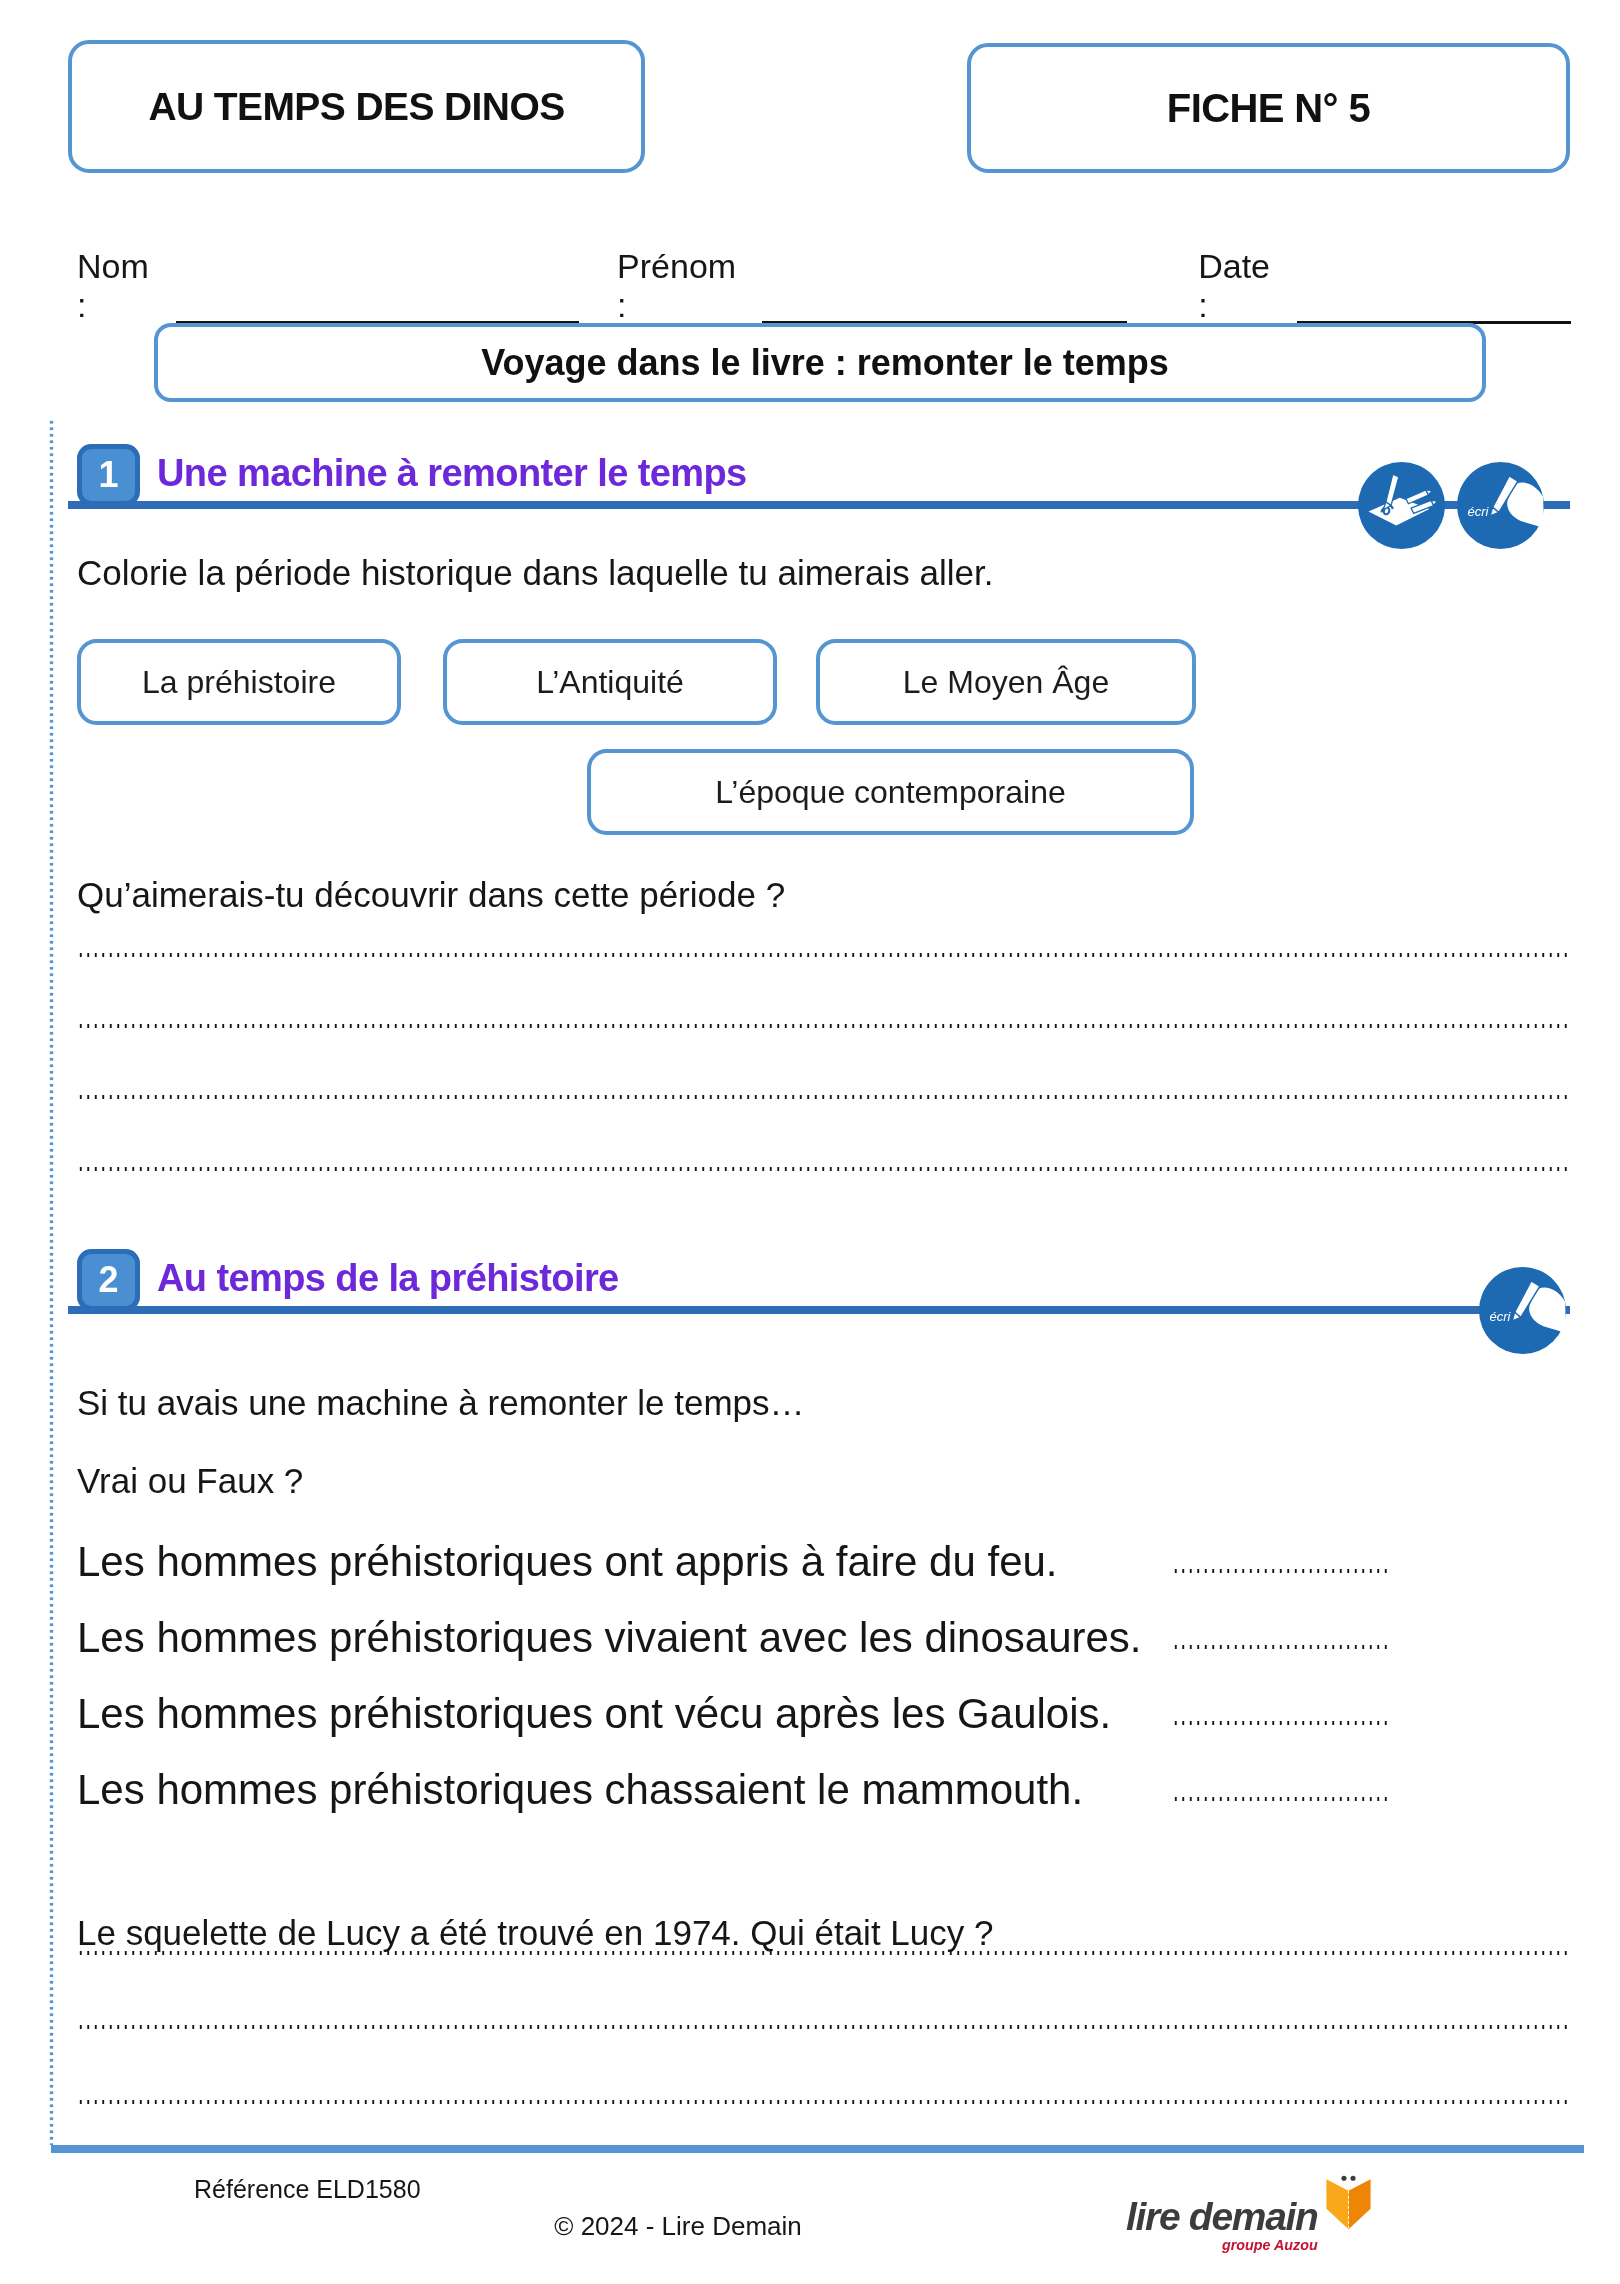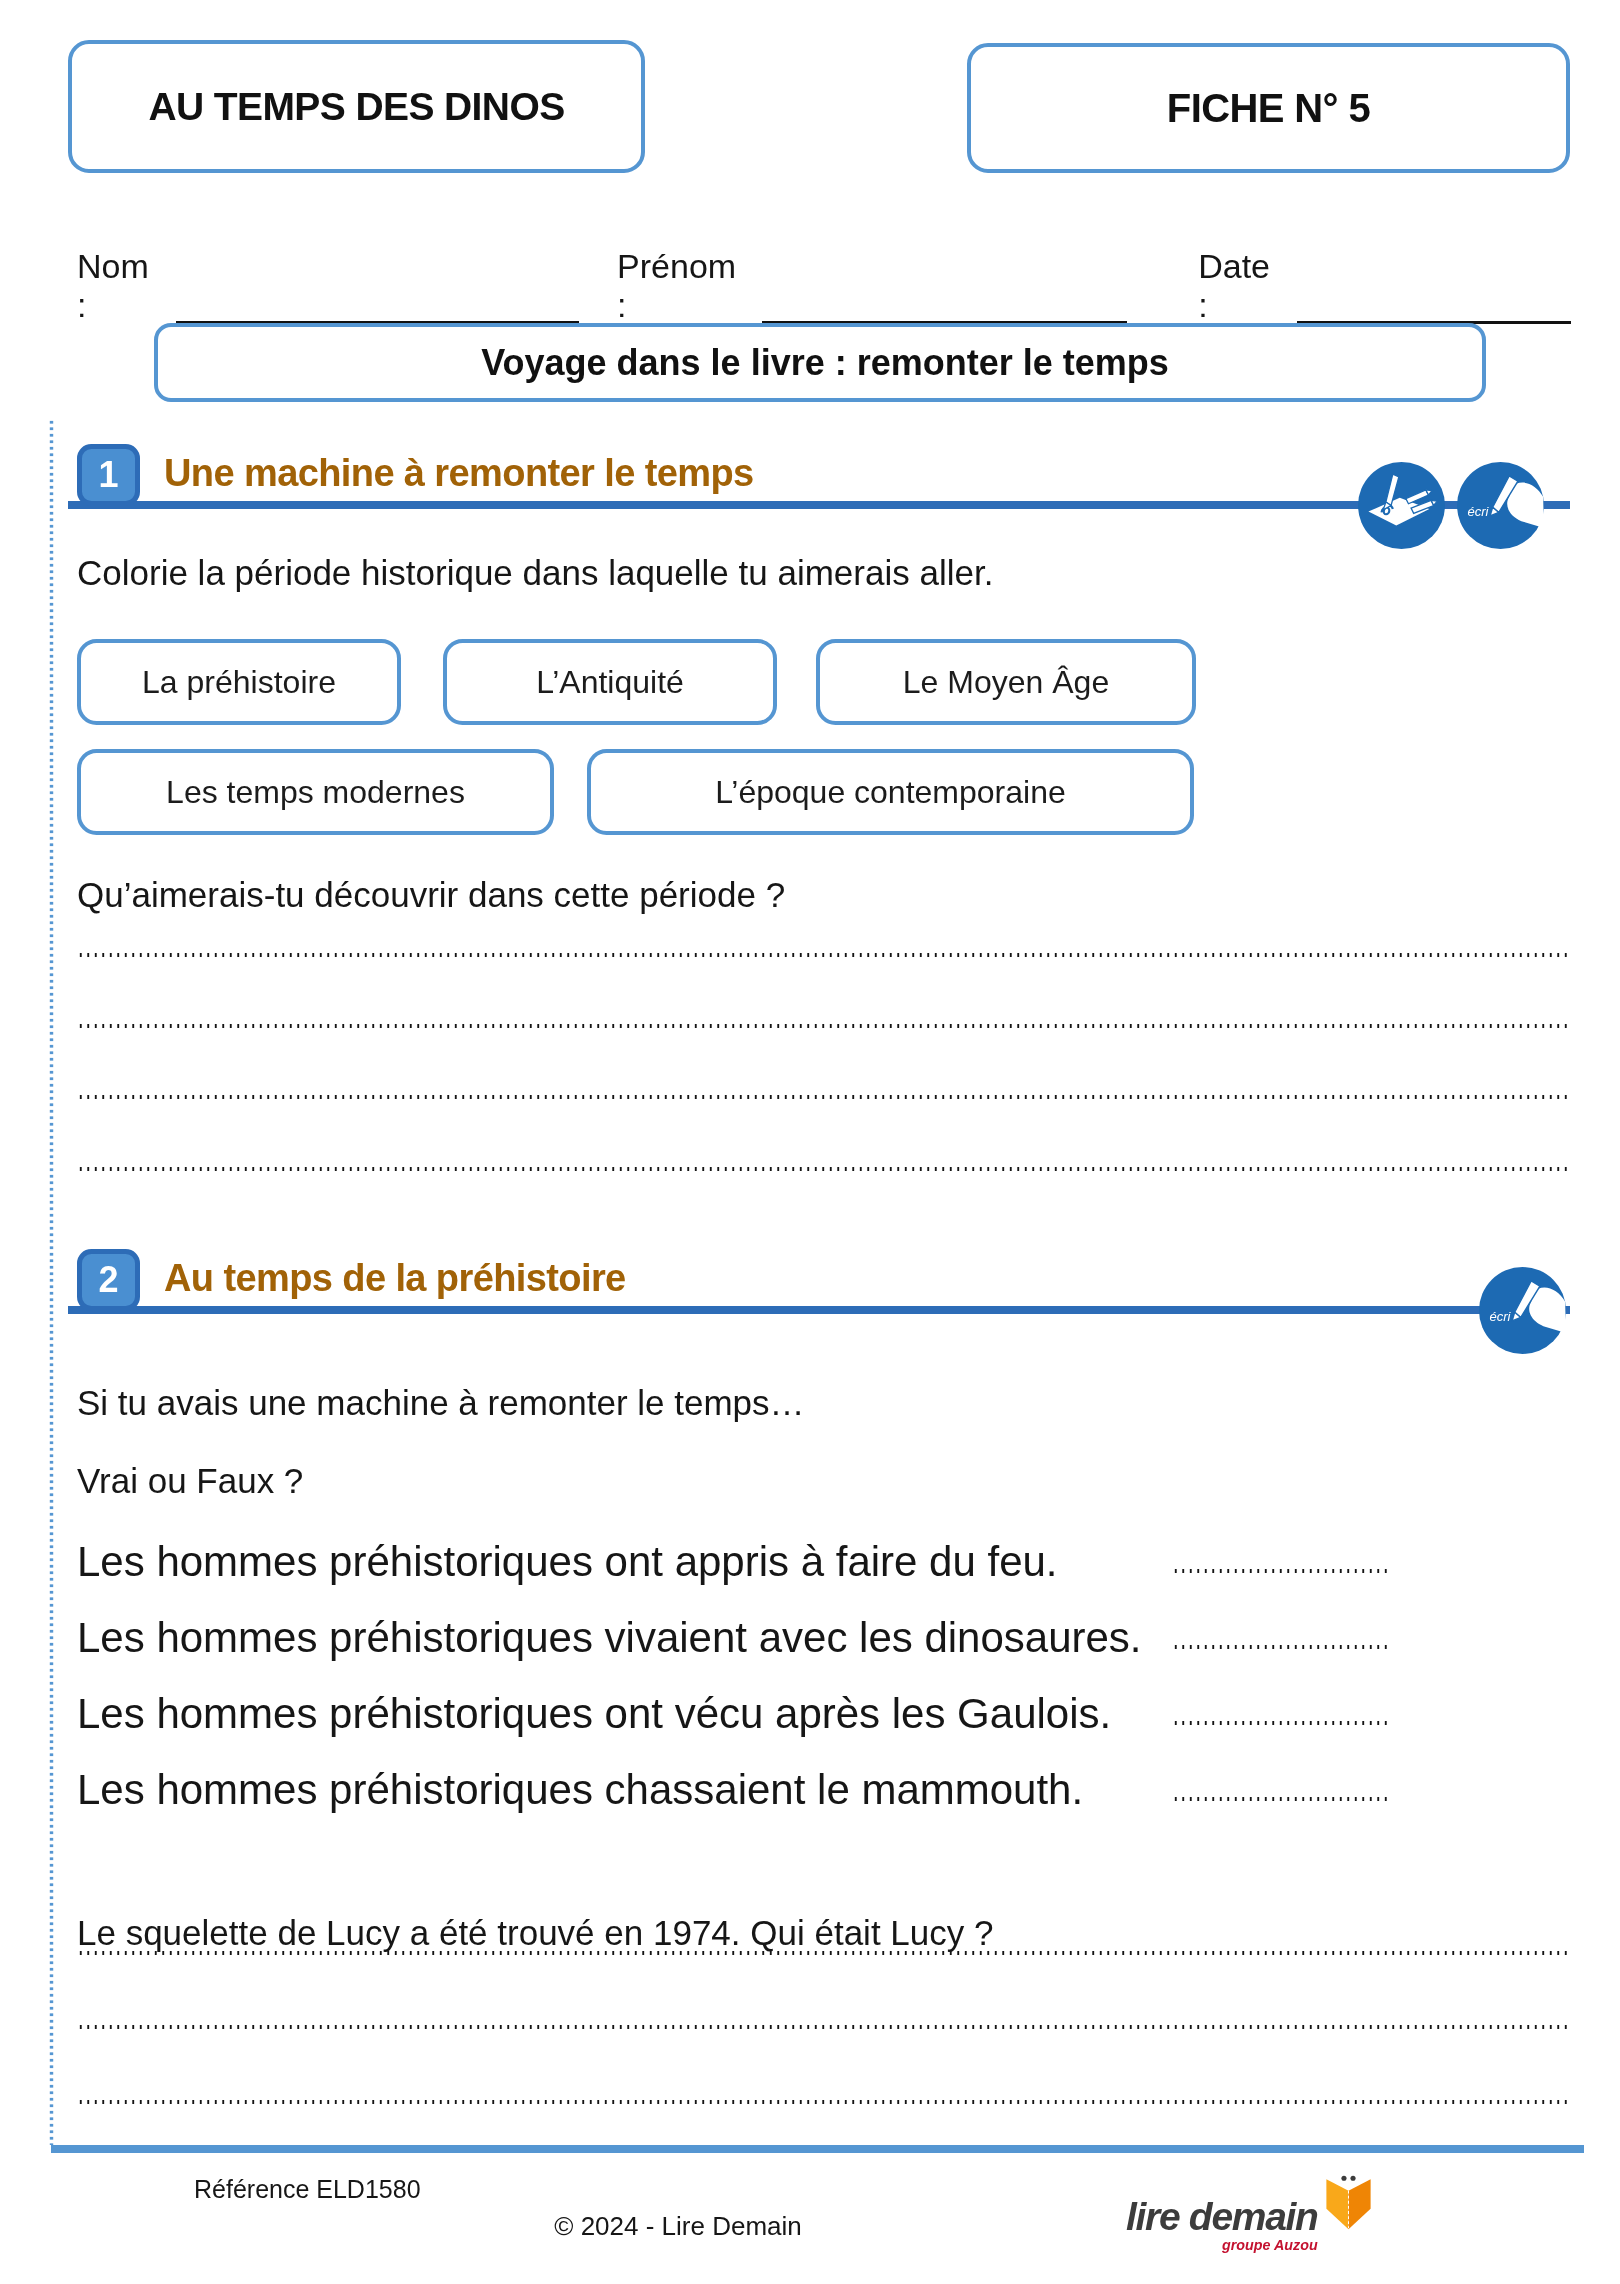--- a/index.html
+++ b/index.html
@@ -19,21 +19,21 @@
   .line-prenom { width:376px; margin-right:0; }
   .line-date { width:282px; }
   .ml-a { margin-left:38px; } .ml-b { margin-left:71px; }
 
   
   .banner { position:absolute; left:154px; top:323px; width:1332px; height:79px; border:4.5px solid #5596d2; border-radius:17px; display:flex; align-items:center; justify-content:center; font-size:36px; font-weight:bold; color:#111;padding-left:10px; }
 
   
   .sec-rule { position:absolute; left:68px; width:1502px; height:8.4px; background:#2d6cb7; }
   .sec-badge { position:absolute; left:77px; width:63px; height:62px; background:#4a8fd1; border:5.2px solid #2d6cb7; border-radius:14.3px; display:flex; align-items:center; justify-content:center; color:#fff; font-size:36px; font-weight:bold; }
-  .sec-title { position:absolute; left:164px; font-size:38px; font-weight:bold; letter-spacing:-0.6px; color:#a16207; }
+  .sec-title { position:absolute; left:157px; font-size:38px; font-weight:bold; letter-spacing:-0.6px; color:#6d28d9; }
   .act-icon { position:absolute; width:87px; height:87px; }
 
   
   .btxt { position:absolute; left:77px; font-size:35px; }
 
   
   .period-btn { position:absolute; height:86px; border:4.5px solid #5596d2; border-radius:19.5px; display:flex; align-items:center; justify-content:center; font-size:32px; color:#1c1c1c; background:#fff; }
 
   
   .dotline { position:absolute; left:77px; width:1494px; height:8.4px; background-image:radial-gradient(ellipse 1.6px 3.4px at center, #141414 68%, transparent 72%); background-size:7.5px 8.4px; background-repeat:repeat-x; }
@@ -108,21 +108,20 @@
       <polygon points="41,52 48,58 38,62" fill="#ffffff" stroke="#1d6ab3" stroke-width="1.6"></polygon>
       <text x="12" y="62" font-size="15" font-style="italic" fill="#ffffff">écri</text>
     </svg>
   </div>
 
   <div class="btxt" style="top:553px;">Colorie la période historique dans laquelle tu aimerais aller.</div>
 
   <div class="period-btn" style="left:77px; top:639px; width:324px;">La préhistoire</div>
   <div class="period-btn" style="left:443px; top:639px; width:334px;">L’Antiquité</div>
   <div class="period-btn" style="left:816px; top:639px; width:380px;">Le Moyen Âge</div>
-  <div class="period-btn" style="left:77px; top:749px; width:477px;">Les temps modernes</div>
   <div class="period-btn" style="left:587px; top:749px; width:607px;">L’époque contemporaine</div>
 
   <div class="btxt" style="top:875px;">Qu’aimerais-tu découvrir dans cette période ?</div>
 
   <div class="dotline" style="top:951px;"></div>
   <div class="dotline" style="top:1022px;"></div>
   <div class="dotline" style="top:1093px;"></div>
   <div class="dotline" style="top:1165px;"></div>
 
   <div class="sec-rule" style="top:1306px;"></div>

